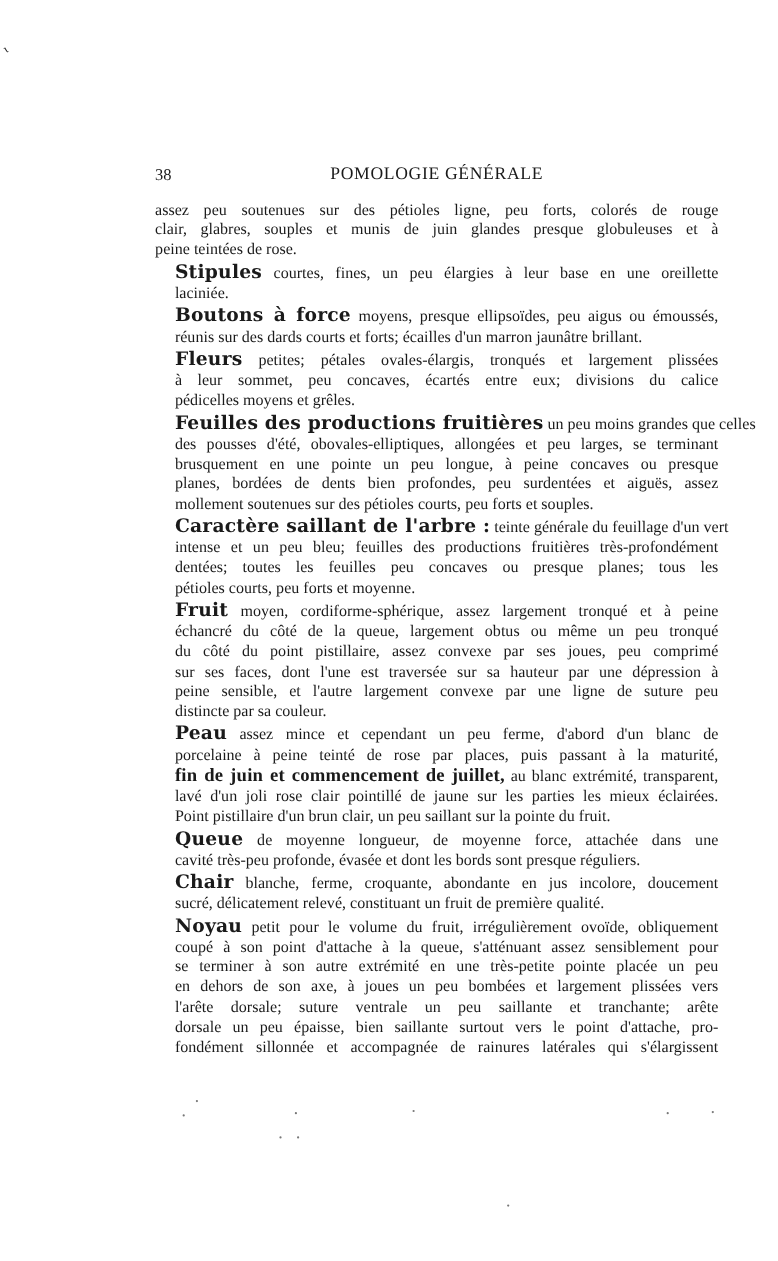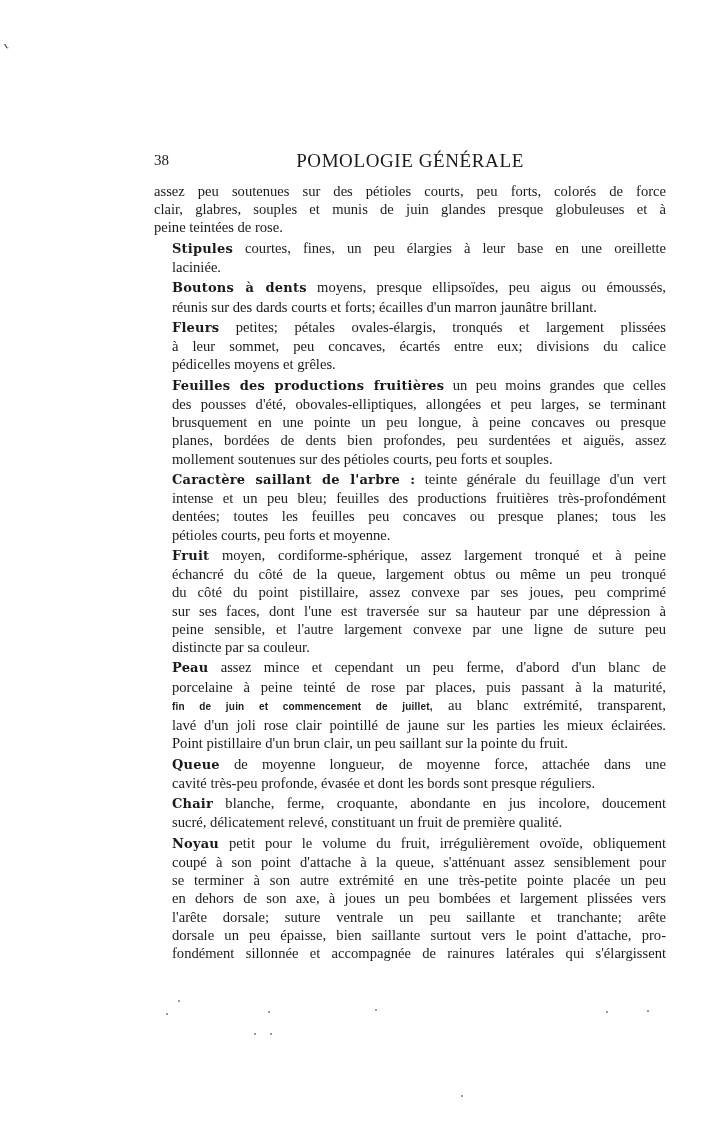--- a/index.html
+++ b/index.html
@@ -1,57 +1,57 @@
 <!DOCTYPE html>
 <html><head>
 <meta charset="utf-8">
 <style>
   html, body { margin: 0; padding: 0; background: #ffffff; }
   body { width: 707px; height: 1146px; position: relative; overflow: hidden; color: #1a1a1a; }
   .stray-mark { position: absolute; left: 4px; top: 40px; font-family: "DejaVu Serif", serif; font-size: 10px; color: #222; transform: rotate(-30deg); }
-  .page { position: absolute; left: 154px; top: 148px; width: 512px; font-family: "Liberation Serif", serif; }
+  .page { position: absolute; left: 141px; top: 148px; width: 512px; font-family: "Liberation Serif", serif; }
   .running-head { position: relative; height: 24px; font-size: 14.5px; }
   .page-number { position: absolute; left: 0; top: 4px; font-size: 15px; }
-  .running-title { position: absolute; left: 0; right: 0; top: 2px; text-align: center; letter-spacing: 0.6px; font-size: 19px; }
+  .running-title { position: absolute; left: 0; right: 0; top: 2px; text-align: center; letter-spacing: 0.6px; font-size: 16px; }
   .body-text { margin-top: 10px; font-size: 14.6px; line-height: 18.2px; text-align: justify; }
   .para { margin: 0 0 2.2px 0; text-indent: 18px; }
   .para.first { text-indent: 0; }
-  .lead { font-family: "DejaVu Serif", serif; font-weight: bold; font-size: 13px; letter-spacing: 0.2px; }
-  .inline-bold { font-family: Liberation Sans, sans-serif; font-weight: bold; font-size: 10px; letter-spacing: 0.2px; margin-top: 24px; }
+  .lead { font-family: "DejaVu Serif", serif; font-weight: bold; font-size: 17px; letter-spacing: 0.2px; }
+  .inline-bold { font-family: Liberation Serif, serif; font-weight: bold; font-size: 17px; letter-spacing: 0.2px; margin-top: 24px; }
   .line { display: block; text-align: justify; text-align-last: justify; white-space: nowrap; }
   .line.last { text-align-last: left; }
   .specks { position: absolute; left: 0; top: 0; width: 707px; height: 1146px; pointer-events: none; }
   .speck { position: absolute; width: 2px; height: 2px; background: #777; border-radius: 1px; }
 </style>
 </head>
 <body>
 
 <div class="stray-mark">ɩ</div>
 
 <div class="page">
   <div class="running-head">
     <span class="page-number">38</span>
     <span class="running-title">POMOLOGIE GÉNÉRALE</span>
   </div>
 
   <div class="body-text">
 
     <p class="para first">
-      <span class="line">assez peu soutenues sur des pétioles courts, peu forts, colorés de force</span>
+      <span class="line">assez peu soutenues sur des pétioles ligne, peu forts, colorés de rouge</span>
       <span class="line">clair, glabres, souples et munis de juin glandes presque globuleuses et à</span>
       <span class="line last">peine teintées de rose.</span>
     </p>
 
     <p class="para">
       <span class="line"><span class="lead">Stipules</span><span> courtes, fines, un peu élargies à leur base en une oreillette</span></span>
       <span class="line last">laciniée.</span>
     </p>
 
     <p class="para">
-      <span class="line"><span class="lead">Boutons à dents</span><span> moyens, presque ellipsoïdes, peu aigus ou émoussés,</span></span>
+      <span class="line"><span class="lead">Boutons à force</span><span> moyens, presque ellipsoïdes, peu aigus ou émoussés,</span></span>
       <span class="line last">réunis sur des dards courts et forts; écailles d'un marron jaunâtre brillant.</span>
     </p>
 
     <p class="para">
       <span class="line"><span class="lead">Fleurs</span><span> petites; pétales ovales-élargis, tronqués et largement plissées</span></span>
       <span class="line">à leur sommet, peu concaves, écartés entre eux; divisions du calice</span>
       <span class="line last">pédicelles moyens et grêles.</span>
     </p>
 
     <p class="para">

